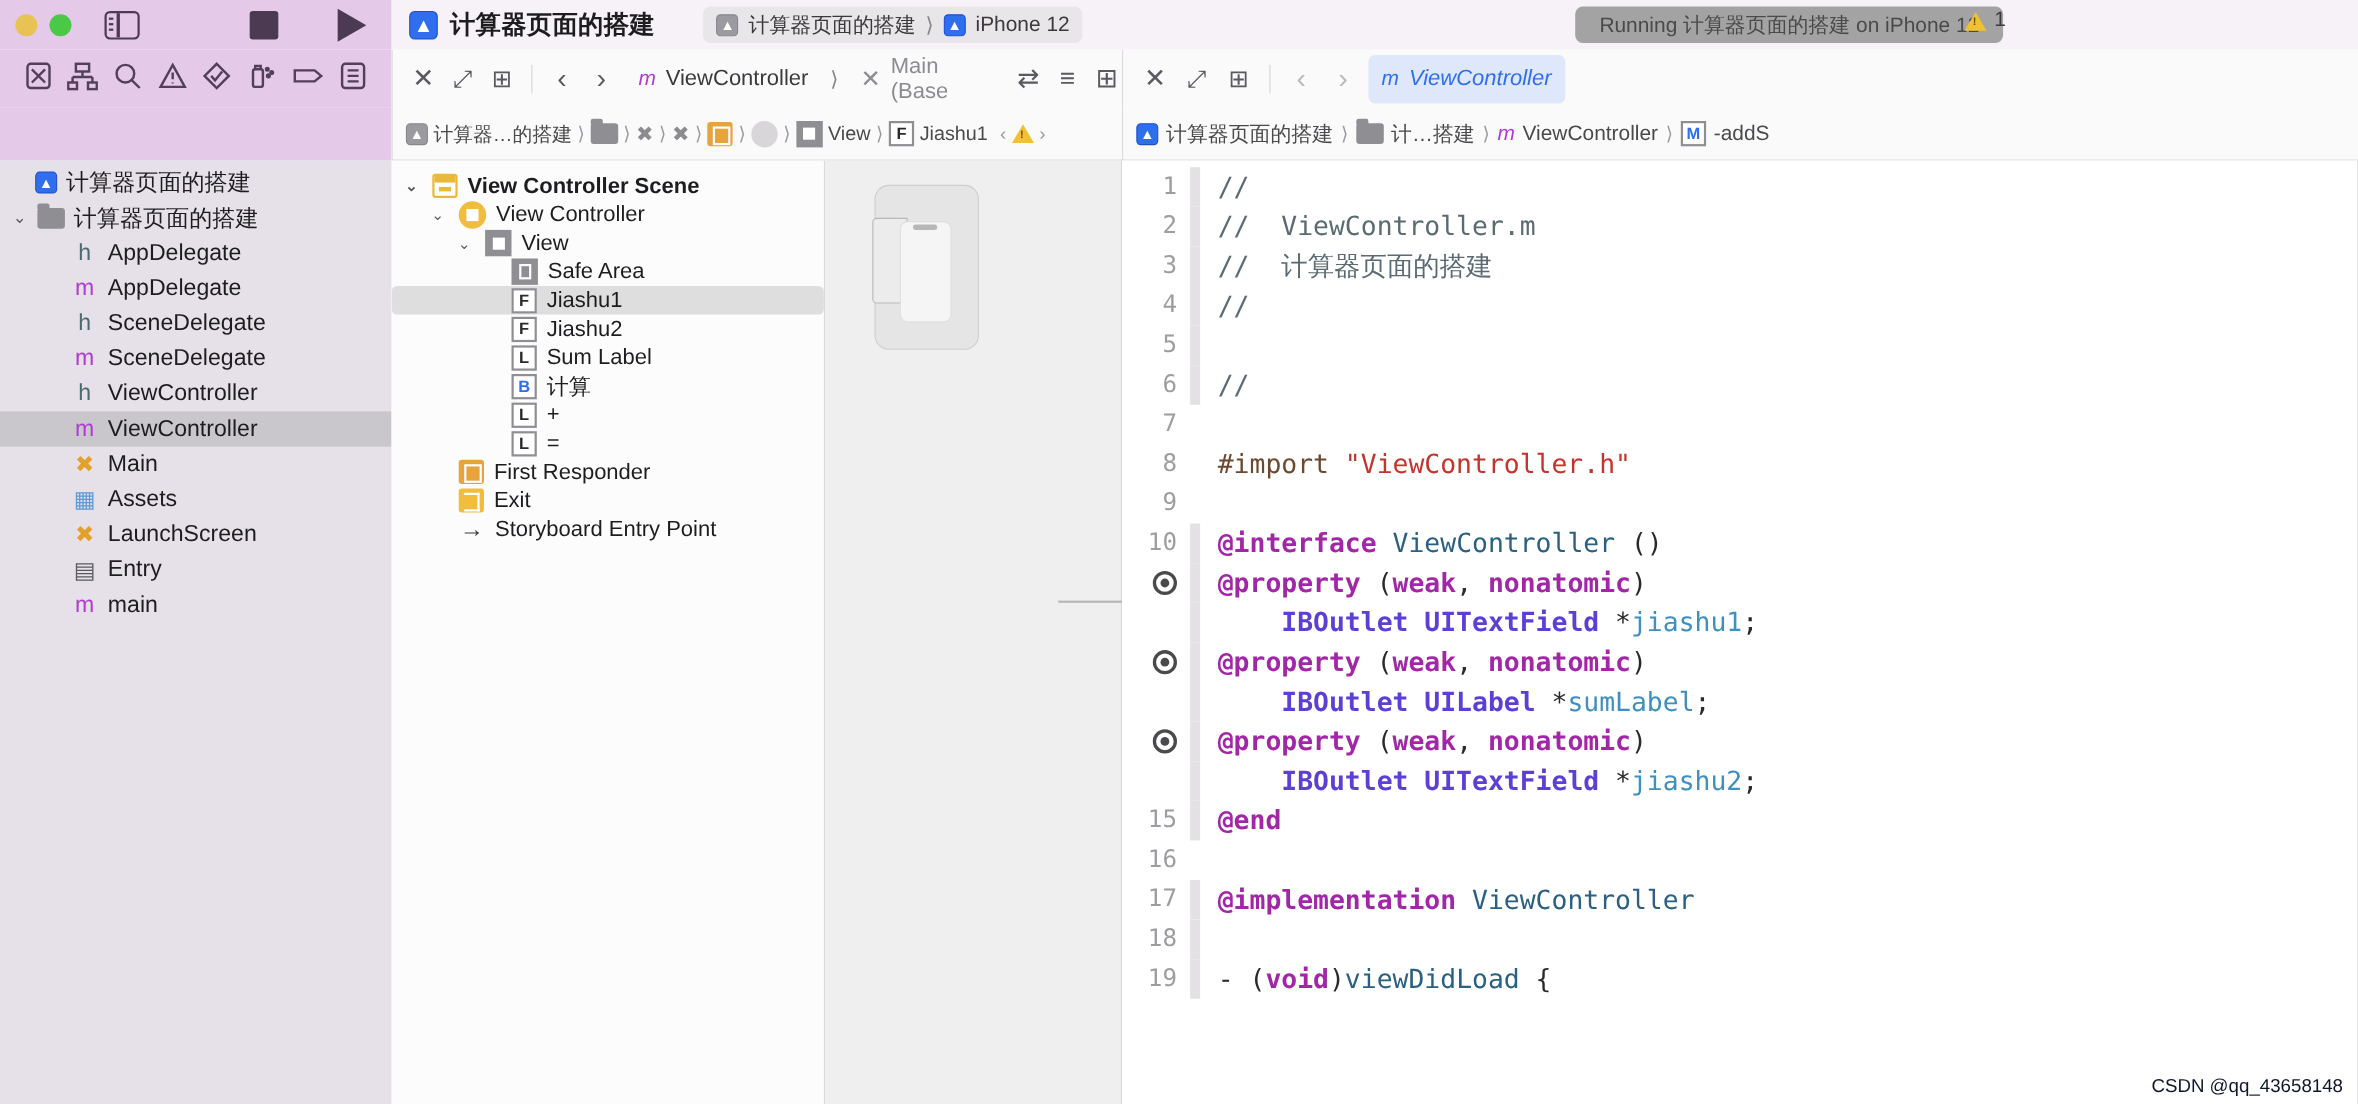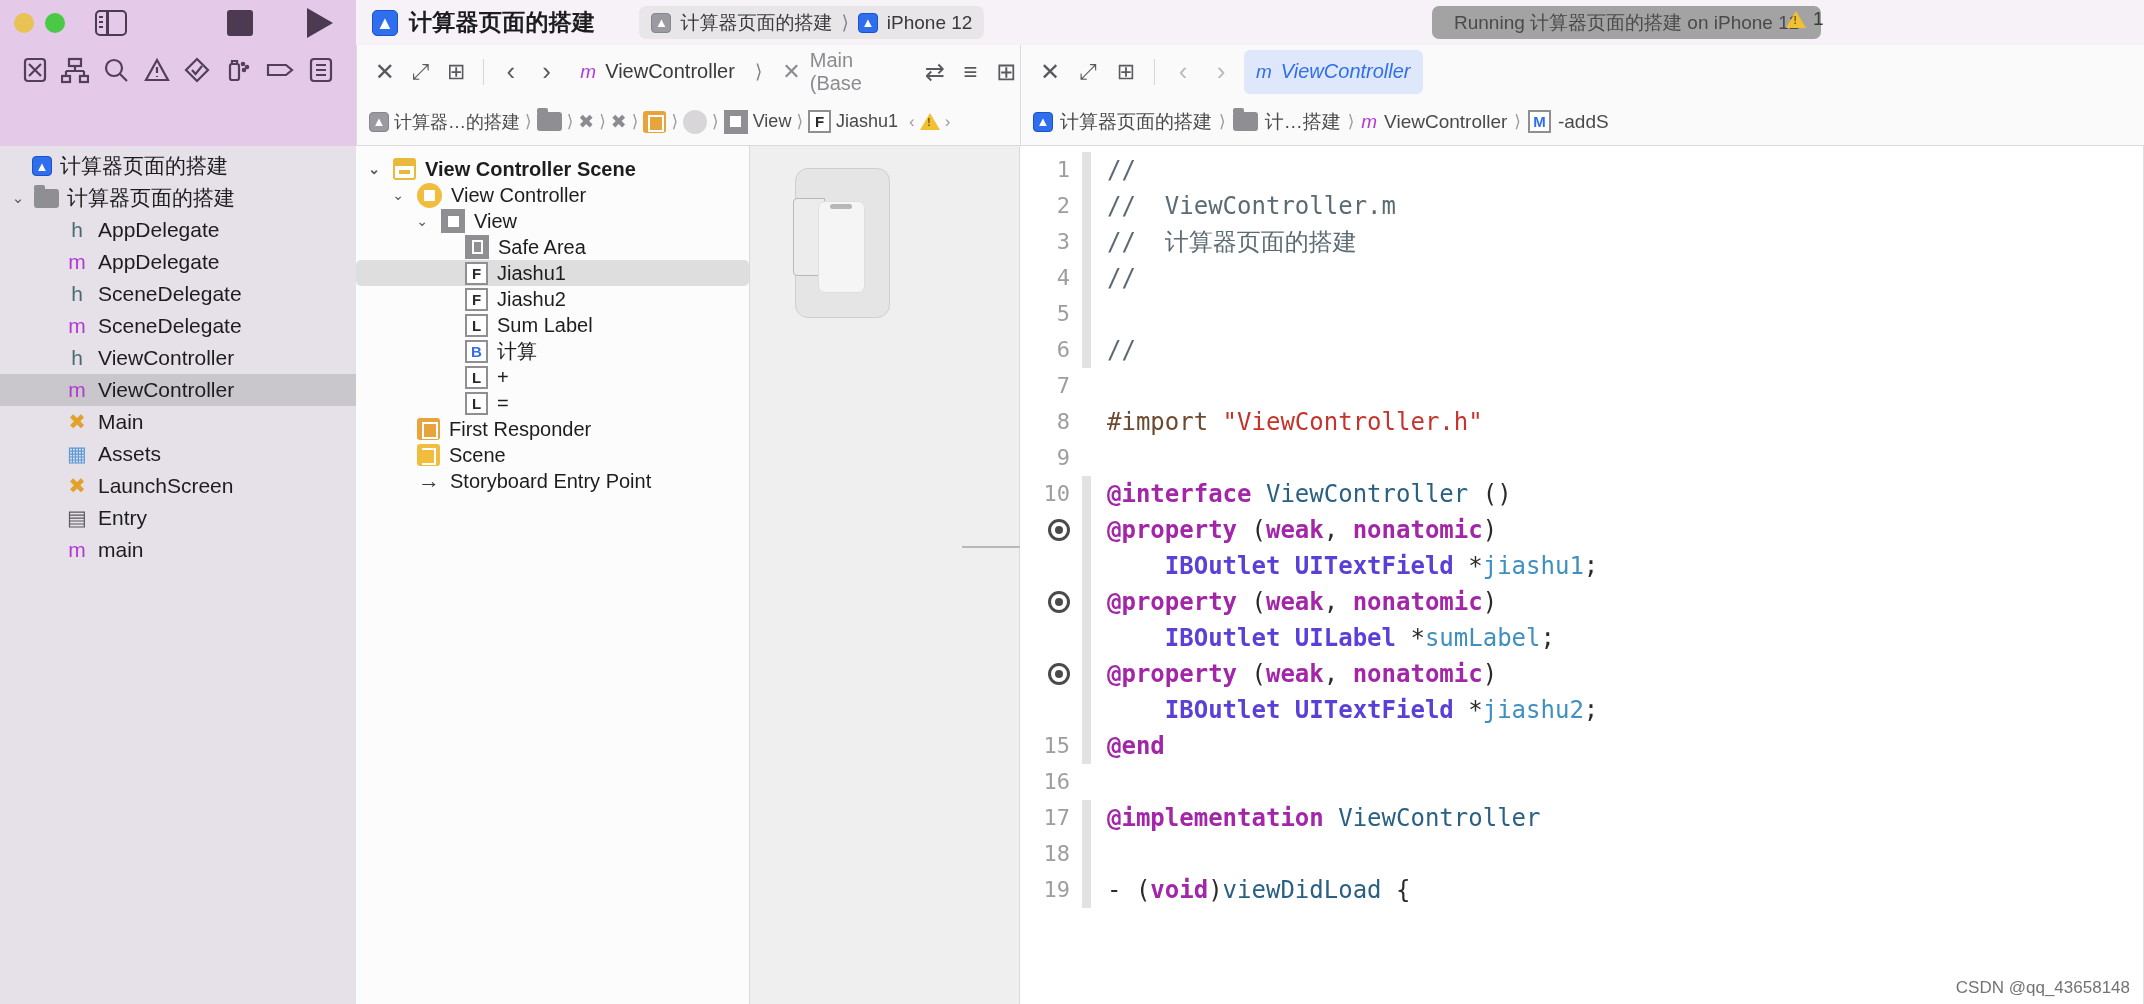--- a/index.html
+++ b/index.html
@@ -141,21 +141,21 @@
   .ctext{padding-left:16px;white-space:pre;}
   .c-cmt{color:#5b6b73;}
   .c-pre{color:#6d4a2f;}
   .c-str{color:#c4342b;}
   .c-kw{color:#a326a8;font-weight:bold;}
   .c-type{color:#2a6182;}
   .c-var{color:#3f8fc0;}
   .c-pln{color:#2a2a2c;}
   .c-ib{color:#5b3fd6;font-weight:bold;}
 
-  .watermark{position:absolute;right:14px;bottom:6px;font-size:17px;color:#737373;}
+  .watermark{position:absolute;right:14px;bottom:6px;font-size:17px;color:#0f172a;}
 
   .ed-right-edge{position:absolute;right:0;top:0;width:1px;height:100%;background:#e0dee0;}
 </style>
 </head>
 <body>
 
 <div class="app">
 
   <div class="toolbar">
     <div class="tb-left">
@@ -442,21 +442,21 @@
     <span>=</span>
   </div>
   <div class="orow  " style="padding-left:32px">
     <span class="otw"></span>
     <span class="fr-icon"></span>
     <span>First Responder</span>
   </div>
   <div class="orow  " style="padding-left:32px">
     <span class="otw"></span>
     <span class="exit-icon"></span>
-    <span>Scene</span>
+    <span>Exit</span>
   </div>
   <div class="orow  " style="padding-left:32px">
     <span class="otw"></span>
     <span class="arrow-icon">→</span>
     <span>Storyboard Entry Point</span>
   </div>
       </div>
 
     <div class="canvas">
       <div class="dev-outer"></div>

